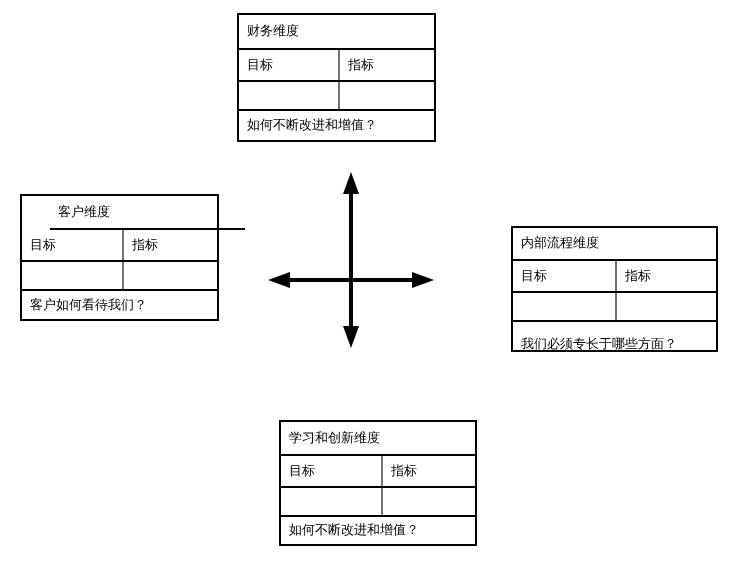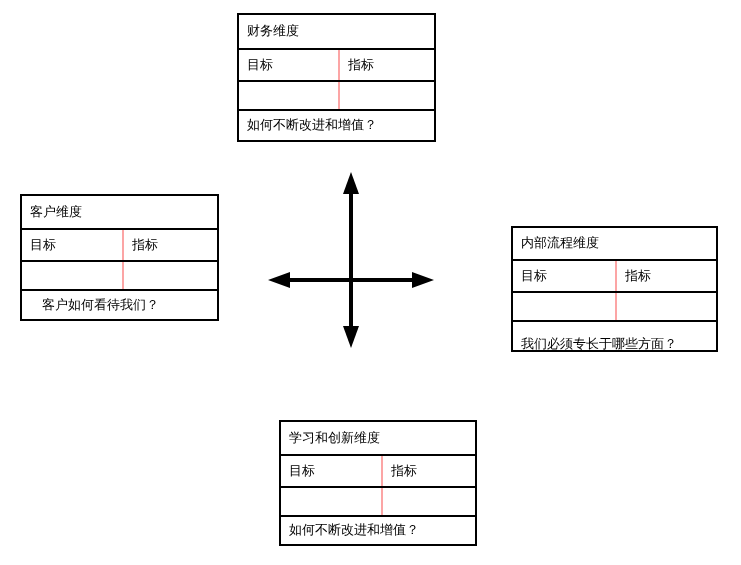--- a/index.html
+++ b/index.html
@@ -57,21 +57,21 @@
     align-items: center;
     font-size: 13px;
     line-height: 1.1;
     color: #000000;
     padding: 0 0 0 8px;
     white-space: nowrap;
     overflow: hidden;
   }
 
   .cell-left {
-    border-right: 2px solid #fca5a5;
+    border-right: 2px solid #737373;
   }
 
   .cell-full {
     width: 100%;
   }
 
   
   #cross-arrow {
     position: absolute;
     pointer-events: none;
@@ -98,35 +98,35 @@
       <div class="cell" style="width:94px;"></div>
     </div>
 
     <div class="card-row row-question" style="height:29px;">
       <div class="cell cell-full">如何不断改进和增值？</div>
     </div>
   </div>
 
   <div class="card" id="card-customer" style="left:20px; top:194px; width:199px; height:127px;">
 
-    <div class="card-row row-title" style="height:34px;">
+    <div class="card-row row-title" style="height:34px;margin-left:28px;">
       <div class="cell cell-full">客户维度</div>
     </div>
 
     <div class="card-row row-head" style="height:32px;">
       <div class="cell cell-left" style="width:102px;">目标</div>
       <div class="cell" style="width:93px;">指标</div>
     </div>
 
     <div class="card-row row-blank" style="height:29px;">
       <div class="cell cell-left" style="width:102px;"></div>
       <div class="cell" style="width:93px;"></div>
     </div>
 
-    <div class="card-row row-question" style="height:28px;padding-left:12px;">
+    <div class="card-row row-question" style="height:28px;">
       <div class="cell cell-full">客户如何看待我们？</div>
     </div>
   </div>
 
   <div class="card" id="card-internal-process" style="left:511px; top:226px; width:207px; height:126px;text-align:center;">
 
     <div class="card-row row-title" style="height:33px;">
       <div class="cell cell-full">内部流程维度</div>
     </div>
 

